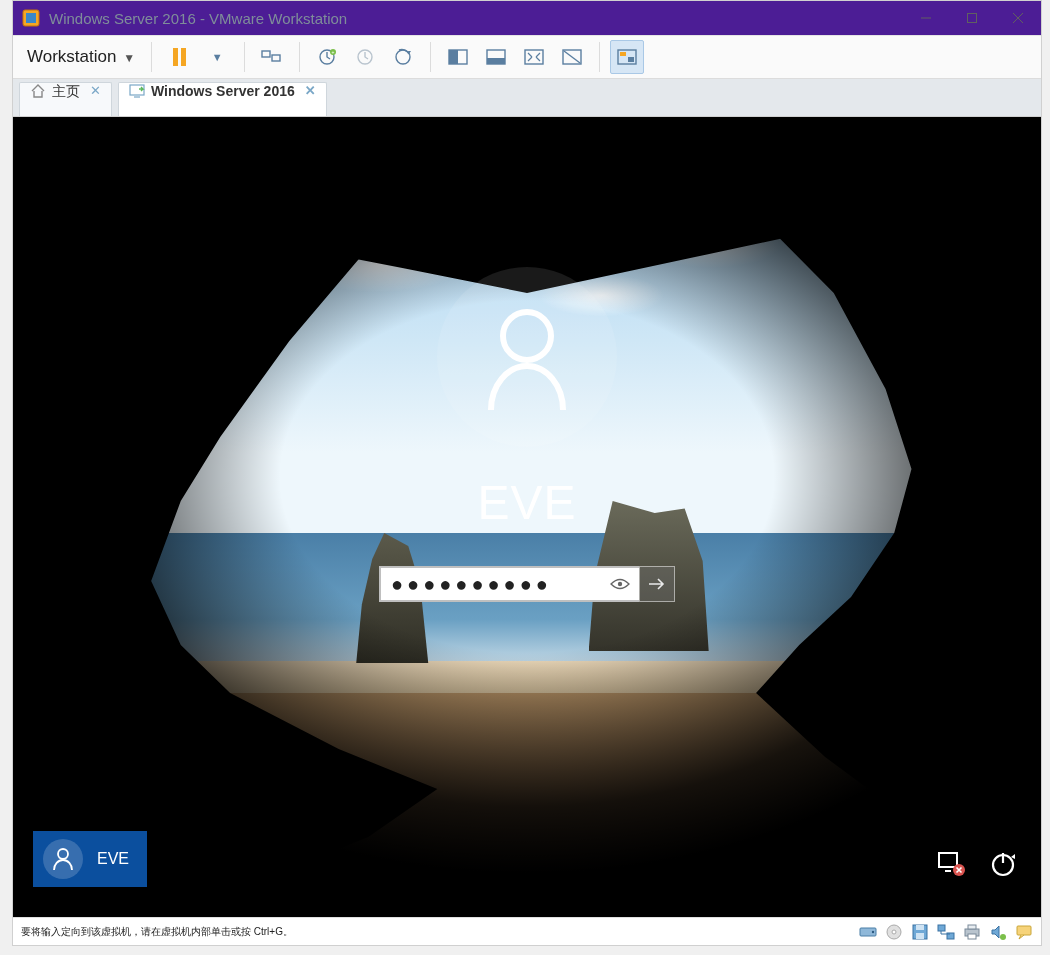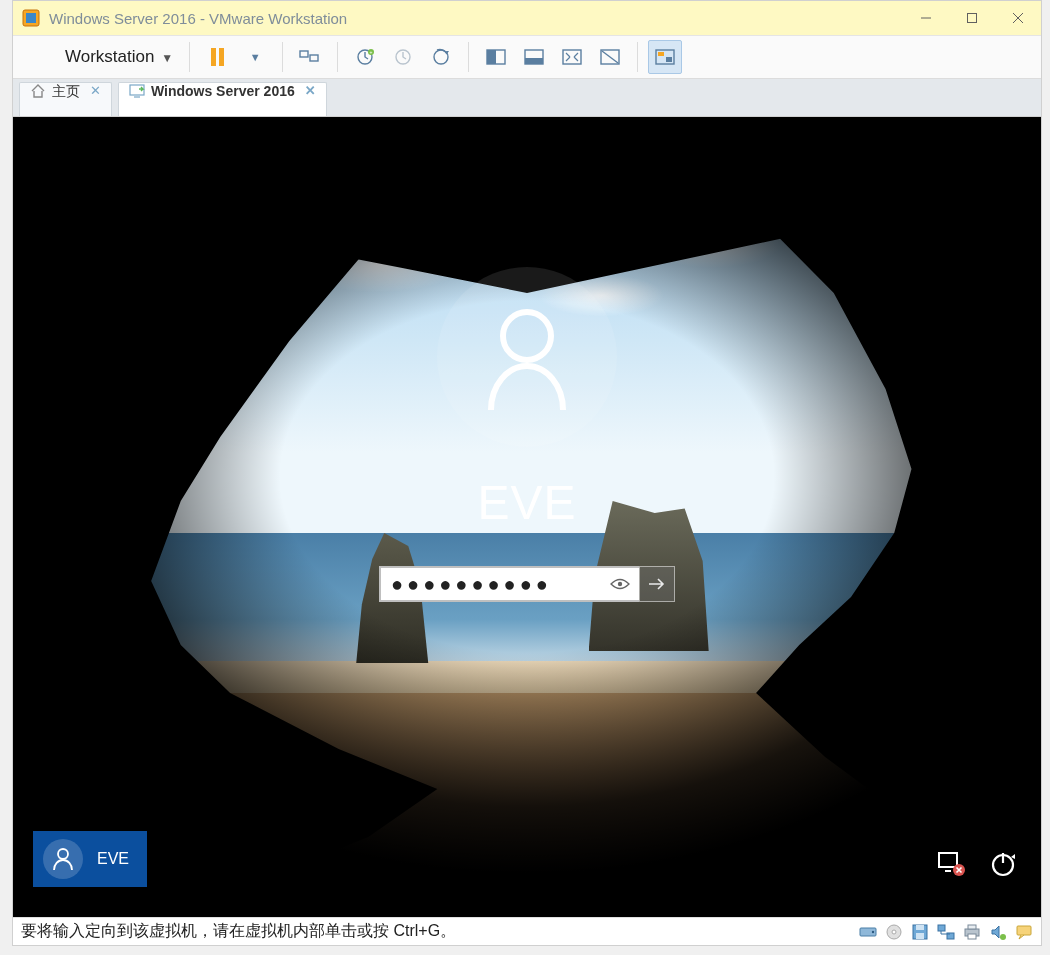--- a/index.html
+++ b/index.html
@@ -3,21 +3,21 @@
   <meta charset="utf-8">
   <style>
     * { margin: 0; padding: 0; box-sizing: border-box; font-family: "Segoe UI", Tahoma, sans-serif; }
     html, body { width: 1050px; height: 955px; overflow: hidden; background: #f0f0f0; }
 
     
     .outer {
       position: absolute;
       left: 12px; top: 0;
       width: 1030px; height: 946px;
-      background: #fef9c3;
+      background: #4c1d95;
       border: 1px solid #d0d0d0;
       display: flex; flex-direction: column;
     }
     .titlebar {
       height: 34px;
       display: flex; align-items: center;
       padding: 0 0 0 8px;
       color: #7f8d9a;
       font-size: 15px;
     }
@@ -34,21 +34,21 @@
       color: #606060;
     }
 
     
     .toolbar {
       height: 44px; border-top: 1px solid #e5e5e5; border-bottom: 1px solid #dcdcdc;
       display: flex; align-items: center;
       padding: 0 8px; gap: 4px;
       background: #fafafa;
     }
-    .toolbar .menu-label { font-size: 17px; color: #222; padding: 4px 6px; margin-left: 38px; }
+    .toolbar .menu-label { font-size: 17px; color: #222; padding: 4px 6px; }
     .toolbar .chev { font-size: 12px; color: #555; margin-left: 2px; }
     .toolbar .sep { width: 1px; height: 30px; background: #dcdcdc; margin: 0 6px; }
     .toolbar .tbtn {
       width: 34px; height: 34px;
       display: flex; align-items: center; justify-content: center;
       border-radius: 2px;
       color: #5a7ea0;
     }
     .toolbar .tbtn.active { background: #d6e6f5; border: 1px solid #a9c8e6; }
     .pause-bars { display:flex; gap:3px; }
@@ -199,21 +199,21 @@
       position:absolute; right:24px; bottom:34px;
       display:flex; gap:22px; color:#fff;
     }
 
     
     .statusbar {
       height:28px; background:#fff;
       border-top:1px solid #e0e0e0;
       display:flex; align-items:center;
       padding:0 8px;
-      font-size:16px; color:#222;
+      font-size:10px; color:#222;
     }
     .statusbar .gap { flex:1; }
     .status-icons { display:flex; gap:8px; align-items:center; }
     .sicon { width:18px; height:18px; display:flex; align-items:center; justify-content:center; }
   </style>
 </head>
 <body>
 
 <div class="outer">
 

